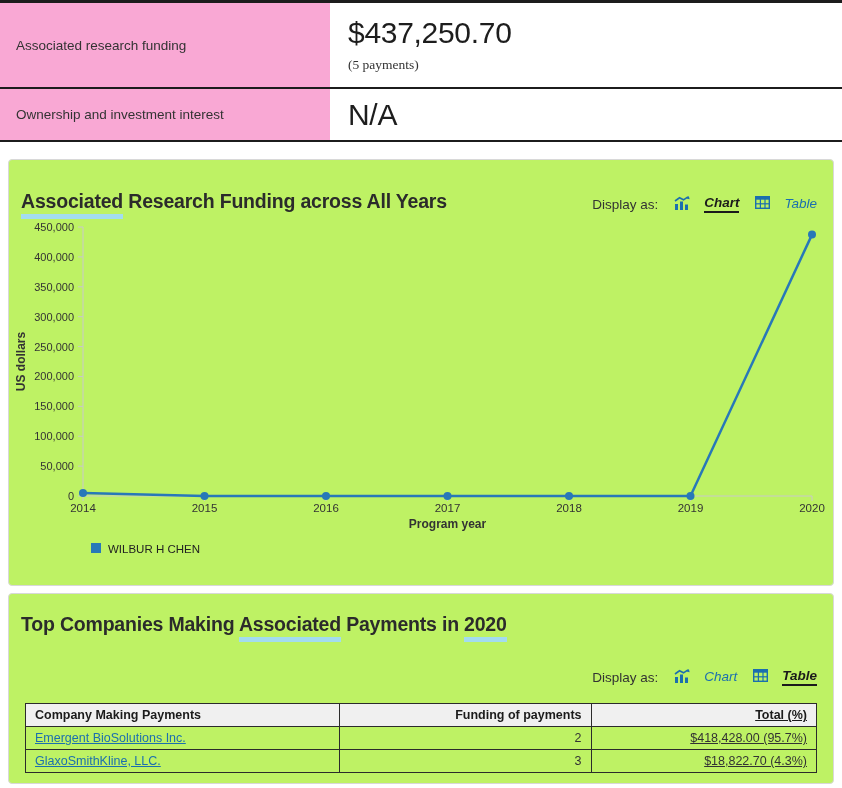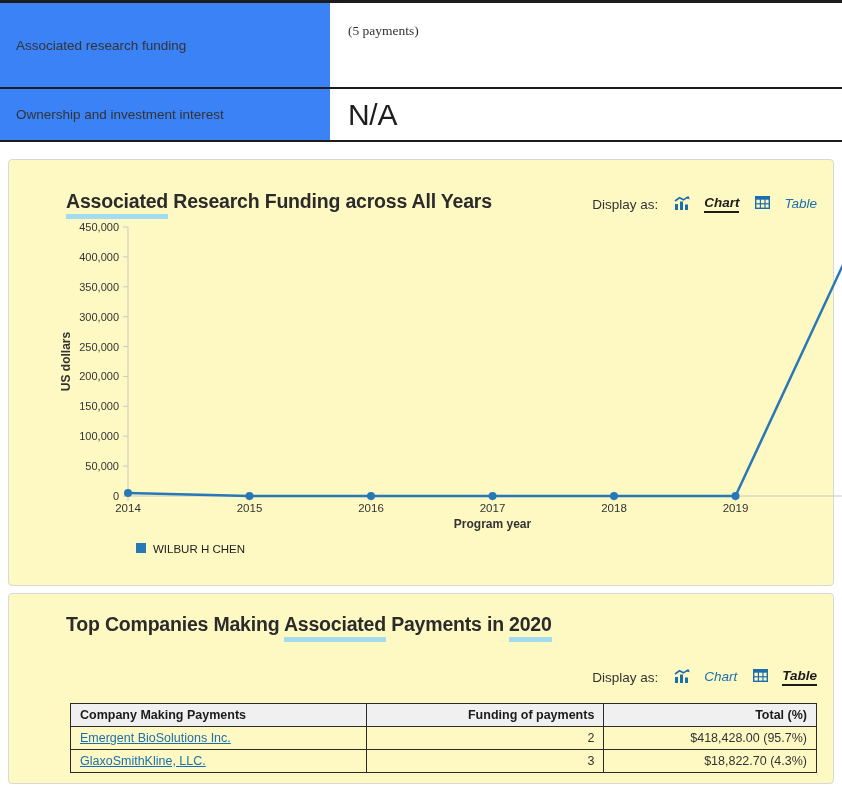--- a/index.html
+++ b/index.html
@@ -9,39 +9,38 @@
     background: #ffffff;
     font-family: "Liberation Sans", sans-serif;
     color: #333333;
     overflow: hidden;
   }
 
   
   .summary { border-top: 3px solid #1c1c1c; }
   .summary-row { display: flex; border-bottom: 2px solid #1c1c1c; }
   .summary-label {
-    width: 330px; background: #3b82f6;
+    width: 330px; background: #f9a8d4;
     display: flex; align-items: center;
     padding: 10px 10px 10px 16px;
     font-size: 13.5px; color: #333;
   }
   .summary-value { flex: 1; padding: 13px 10px 12px 18px; }
   .summary-value.center { display: flex; align-items: center; padding-top: 6px; padding-bottom: 6px; }
   .value-big { font-size: 30px; color: #1d1d1d; letter-spacing: -0.3px; }
   .value-sub { font-size: 13.5px; color: #333; margin-top: 7px; font-family: Liberation Serif, serif; }
   .row-funding { min-height: 86px; }
   .row-ownership { min-height: 53px; }
 
   
   .card {
     margin: 0 8px;
     border: 1px solid #d8d8d8;
     border-radius: 4px;
-    background: #fef9c3;
-    padding-left: 45px;
+    background: #bef264;
   }
   .card-chart { margin-top: 17px; height: 427px; }
   .card-companies { margin-top: 7px; height: 191px; }
 
   .card-header {
     display: flex; justify-content: space-between; align-items: flex-end;
     padding: 30px 16px 0 12px;
   }
   .card-title {
     margin: 0; font-size: 19.5px; font-weight: 700; color: #2b2b2b;
@@ -75,30 +74,31 @@
   .table-wrap { padding: 17px 16px 0 16px; }
   table.companies {
     width: 100%; border-collapse: collapse; font-size: 12.5px; table-layout: fixed;
   }
   table.companies th, table.companies td {
     border: 1px solid #2b2b2b; padding: 4px 9px; height: 23px;
   }
   table.companies th { background: #f0f0f0; font-weight: 700; color: #1b1b1b; }
   .col-company { width: 39.7%; text-align: left; }
   .col-num     { width: 31.8%; text-align: right; }
-  .col-total   { width: 28.5%; text-align: right; }
+  .col-total   { width: 28.5%; text-align: right; text-decoration: underline; }
   td a.company-link { color: #1b6fae; text-decoration: underline; cursor: pointer; }
 </style>
 </head>
 <body>
 
 <div class="summary">
   <div class="summary-row row-funding">
     <div class="summary-label">Associated research funding</div>
     <div class="summary-value">
+      <div class="value-big">$437,250.70</div>
       <div class="value-sub">(5 payments)</div>
     </div>
   </div>
   <div class="summary-row row-ownership">
     <div class="summary-label">Ownership and investment interest</div>
     <div class="summary-value center">
       <div class="value-big">N/A</div>
     </div>
   </div>
 </div>

